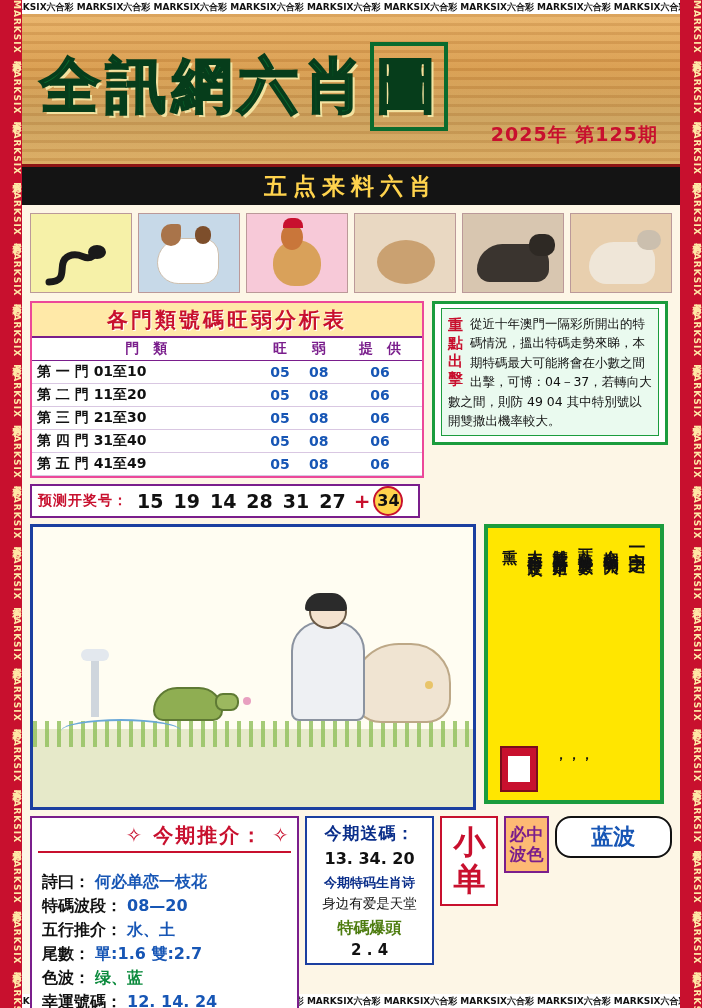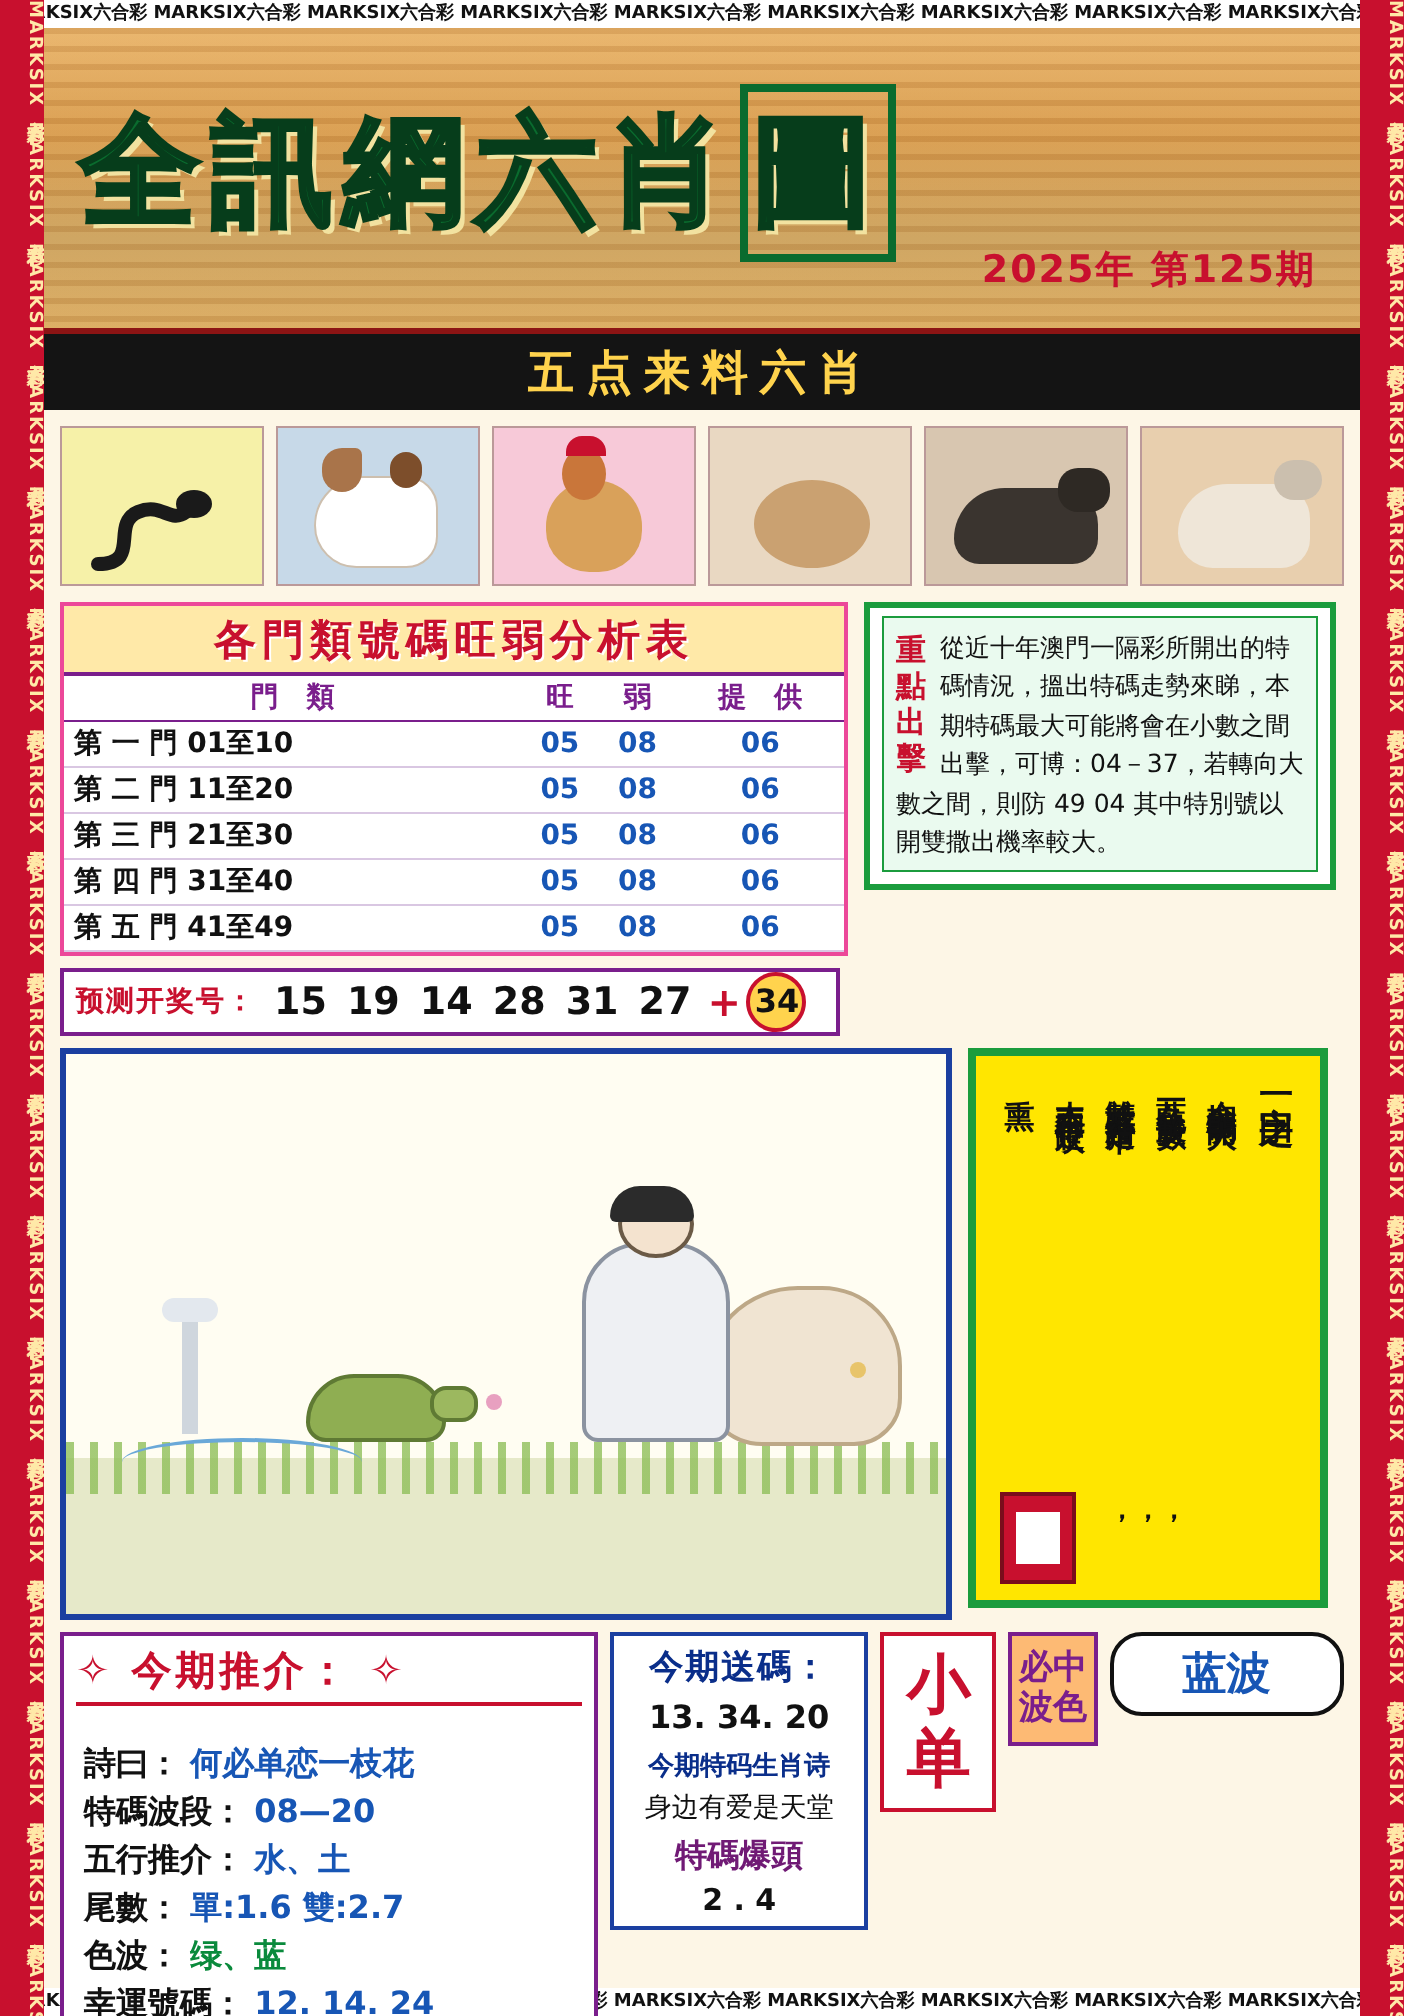--- a/index.html
+++ b/index.html
@@ -91,33 +91,33 @@
   .poem{width:180px;height:280px;border:4px solid #1b9c3d;background:#ffe600;box-sizing:border-box;padding:10px 8px;position:relative;}
   .poemcols{display:flex;flex-direction:row-reverse;justify-content:center;gap:7px;height:208px;}
   .pcol{writing-mode:vertical-rl;text-orientation:upright;font-size:15px;line-height:1.22;color:#111;font-weight:bold;letter-spacing:2px;}
   .pcol.big{font-size:17px;}
   .seal{position:absolute;left:12px;bottom:8px;width:34px;height:42px;background:#c8102e;border:2px solid #7a0d1c;}
   .sealinner{position:absolute;left:6px;top:8px;width:22px;height:26px;background:#fff;}
 
   
   .row3{display:flex;gap:6px;padding:6px 8px 8px;align-items:flex-start;}
   .tuijian{width:296px;border:2px solid #7a1e8c;background:#fff;padding:4px 6px 6px;box-sizing:border-box;}
-  .tuijian h4{margin:0 0 19px;text-align:left;color:#c8102e;font-size:20px;font-weight:bold;letter-spacing:2px;
+  .tuijian h4{margin:0 0 19px;text-align:right;color:#c8102e;font-size:20px;font-weight:bold;letter-spacing:2px;
      border-bottom:2px solid #c8102e;padding-bottom:2px;}
   .trow{font-size:16px;color:#111;margin:4px 0 4px 4px;line-height:1.25;}
   .trow .k{color:#111;font-weight:bold;margin-top:44px;}
   .trow .v{color:#1756b5;font-weight:bold;}
   .trow .vg{color:#0a8a3c;font-weight:bold;}
 
   .songma{width:142px;border:2px solid #1b3fa0;background:#fff;box-sizing:border-box;padding:4px;text-align:center;}
   .songma .t{color:#0a2e8a;font-size:17px;font-weight:bold;letter-spacing:1px;}
   .songma .nums{color:#111;font-size:16px;font-weight:bold;margin:4px 0 6px;}
   .songma .t2{color:#0a2e8a;font-size:13px;font-weight:bold;}
   .songma .poem2{color:#111;font-size:13.5px;margin:3px 0 5px;}
-  .songma .t3{color:#701a75;font-size:16px;font-weight:bold;}
+  .songma .t3{color:#4d7c0f;font-size:16px;font-weight:bold;}
   .songma .nums2{color:#111;font-size:15px;font-weight:bold;margin-top:2px;}
 
   .xiaodan{width:64px;border:2px solid #c8102e;background:#fff;text-align:center;padding:6px 0;box-sizing:border-box;}
   .xiaodan div{color:#c8102e;font-size:32px;font-weight:bold;line-height:1.15;}
   .bizhong{width:48px;border:2px solid #7a1e8c;background:#fdba74;text-align:center;padding:6px 2px;box-sizing:border-box;}
   .bizhong span{display:block;color:#7a1e8c;font-size:17px;font-weight:bold;line-height:1.2;}
 
   .waves{width:130px;}
   .wavebtn{border:2px solid #111;border-radius:16px;background:#fff;text-align:center;font-size:22px;font-weight:bold;
            padding:4px 0;margin-bottom:6px;}

